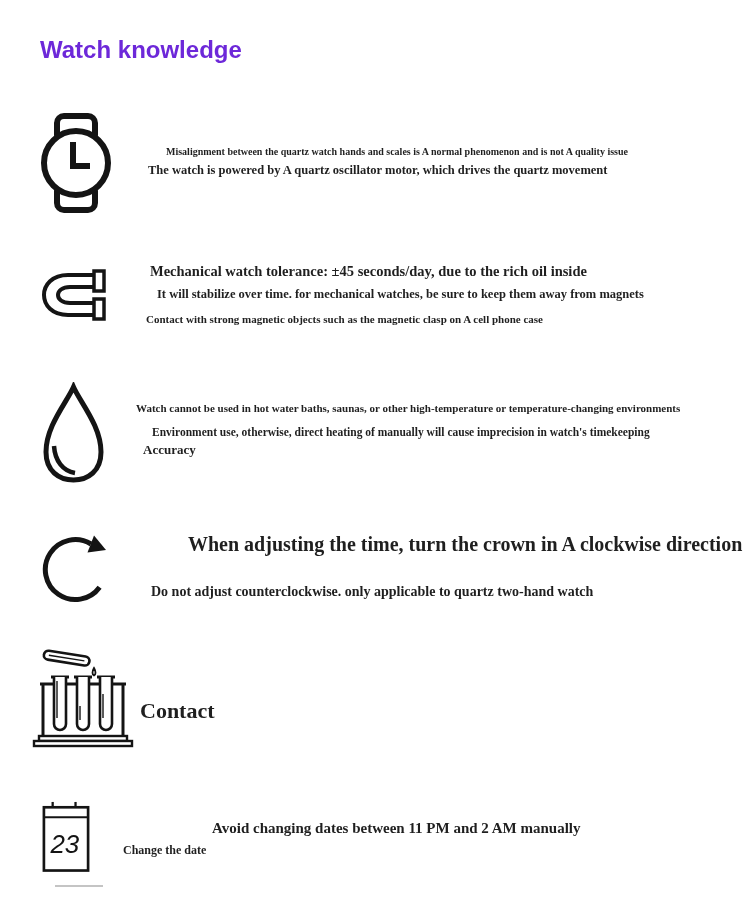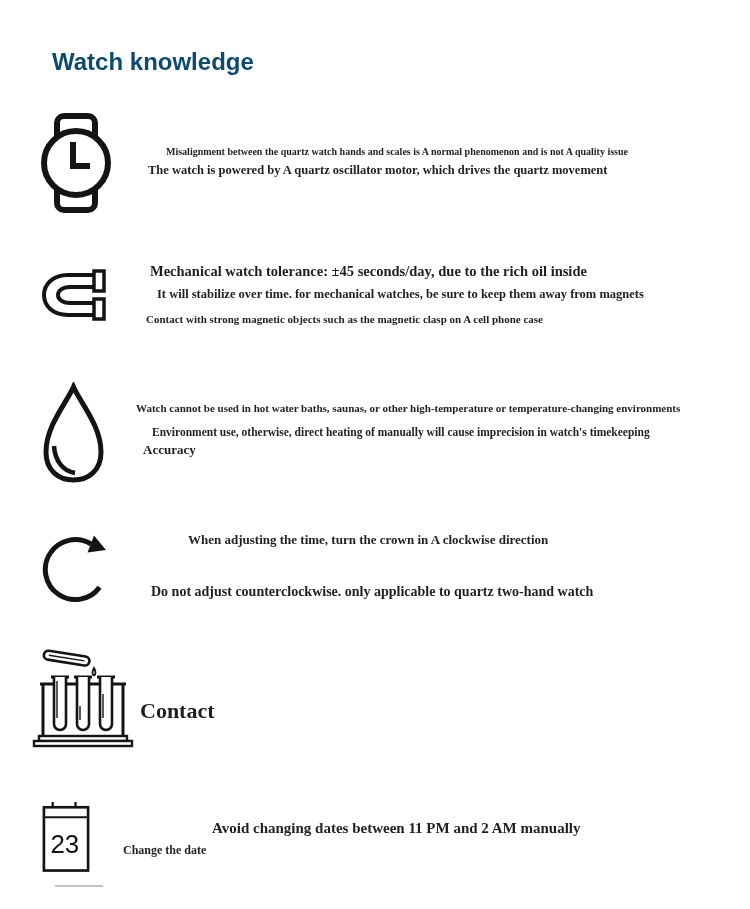--- a/index.html
+++ b/index.html
@@ -6,23 +6,23 @@
   .page {
     position: relative;
     width: 750px;
     height: 909px;
     background: #ffffff;
     overflow: hidden;
     font-family: "Liberation Sans", sans-serif;
   }
   .title {
     position: absolute;
-    margin: 12px;
+    margin: 0;
     font-weight: bold;
-    color: #0c4a6e;
+    color: #6d28d9;
     white-space: nowrap;
     font-family: "Liberation Sans", sans-serif;
   }
   .line {
     position: absolute;
     font-weight: bold;
     color: #1f1f1f;
     white-space: nowrap;
     line-height: 1.2;
     font-family: Liberation Serif, serif;
@@ -72,21 +72,21 @@
   <div class="line" style="left:136px; top:402px; font-size:11px;">Watch cannot be used in hot water baths, saunas, or other high-temperature or temperature-changing environments</div>
   <div class="line" style="left:152px; top:426px; font-size:11.5px;">Environment use, otherwise, direct heating of manually will cause imprecision in watch's timekeeping</div>
   <div class="line" style="left:143px; top:442px; font-size:13px;text-align:right;">Accuracy</div>
 
   <div class="icon" style="left:42px; top:524px; width:70px; height:84px;">
     <svg viewBox="0 0 70 84" xmlns="http://www.w3.org/2000/svg">
       <path d="M49,20 A30,30 0 1 0 57.6,63.2" fill="none" stroke="#141414" stroke-width="5"></path>
       <polygon points="64,26 52,11.5 45.5,28.5" fill="#141414"></polygon>
     </svg>
   </div>
-  <div class="line" style="left:188px; top:532px; font-size:13px;">When adjusting the time, turn the crown in A clockwise direction</div>
+  <div class="line" style="left:188px; top:532px; font-size:20px;">When adjusting the time, turn the crown in A clockwise direction</div>
   <div class="line" style="left:151px; top:584px; font-size:14px;">Do not adjust counterclockwise. only applicable to quartz two-hand watch</div>
 
   <div class="icon" style="left:30px; top:648px; width:106px; height:100px;">
     <svg viewBox="0 0 106 100" xmlns="http://www.w3.org/2000/svg">
       <g transform="rotate(9 14 6)">
         <rect x="14" y="2" width="46" height="9" rx="4.5" fill="#ffffff" stroke="#141414" stroke-width="2.6"></rect>
         <line x1="19" y1="6.5" x2="55" y2="6.5" stroke="#141414" stroke-width="1.4"></line>
       </g>
       <path d="M64,20 c-2,3.5 -2,6.5 0,7.5 c2,-1 2,-4 0,-7.5 Z" fill="none" stroke="#141414" stroke-width="1.8"></path>
       <line x1="10" y1="36" x2="96" y2="36" stroke="#141414" stroke-width="3.2"></line>
@@ -104,21 +104,21 @@
       <line x1="67" y1="29" x2="85" y2="29" stroke="#141414" stroke-width="3"></line>
       <path d="M70,29 L70,76 A6,6 0 0 0 82,76 L82,29" fill="#ffffff" stroke="#141414" stroke-width="2.6"></path>
       <line x1="73" y1="46" x2="73" y2="70" stroke="#141414" stroke-width="1.4"></line>
 
       <rect x="9" y="88" width="88" height="5" fill="#ffffff" stroke="#141414" stroke-width="2.4"></rect>
       <rect x="4" y="93" width="98" height="5" fill="#ffffff" stroke="#141414" stroke-width="2.4"></rect>
     </svg>
   </div>
   <div class="line" style="left:140px; top:698px; font-size:22px;">Contact</div>
 
-  <div class="icon" style="left:42px; top:790px; width:48px; height:94px;">
+  <div class="icon" style="left:42px; top:790px; width:48px; height:94px;font-style:italic;">
     <svg viewBox="0 0 63 94" xmlns="http://www.w3.org/2000/svg">
       <line x1="14" y1="1" x2="14" y2="15" stroke="#141414" stroke-width="3"></line>
       <line x1="44" y1="1" x2="44" y2="15" stroke="#141414" stroke-width="3"></line>
       <rect x="2.5" y="8" width="58" height="83" fill="#ffffff" stroke="#141414" stroke-width="3.5"></rect>
       <line x1="2.5" y1="21" x2="60.5" y2="21" stroke="#141414" stroke-width="2.5"></line>
       <text x="30" y="68" text-anchor="middle" font-size="34" fill="#141414" font-family="Liberation Sans, sans-serif">23</text>
     </svg>
   </div>
   <div class="shadow" style="left:55px; top:885px; width:48px; height:2px;"></div>
   <div class="line" style="left:212px; top:819px; font-size:15px;">Avoid changing dates between 11 PM and 2 AM manually</div>

